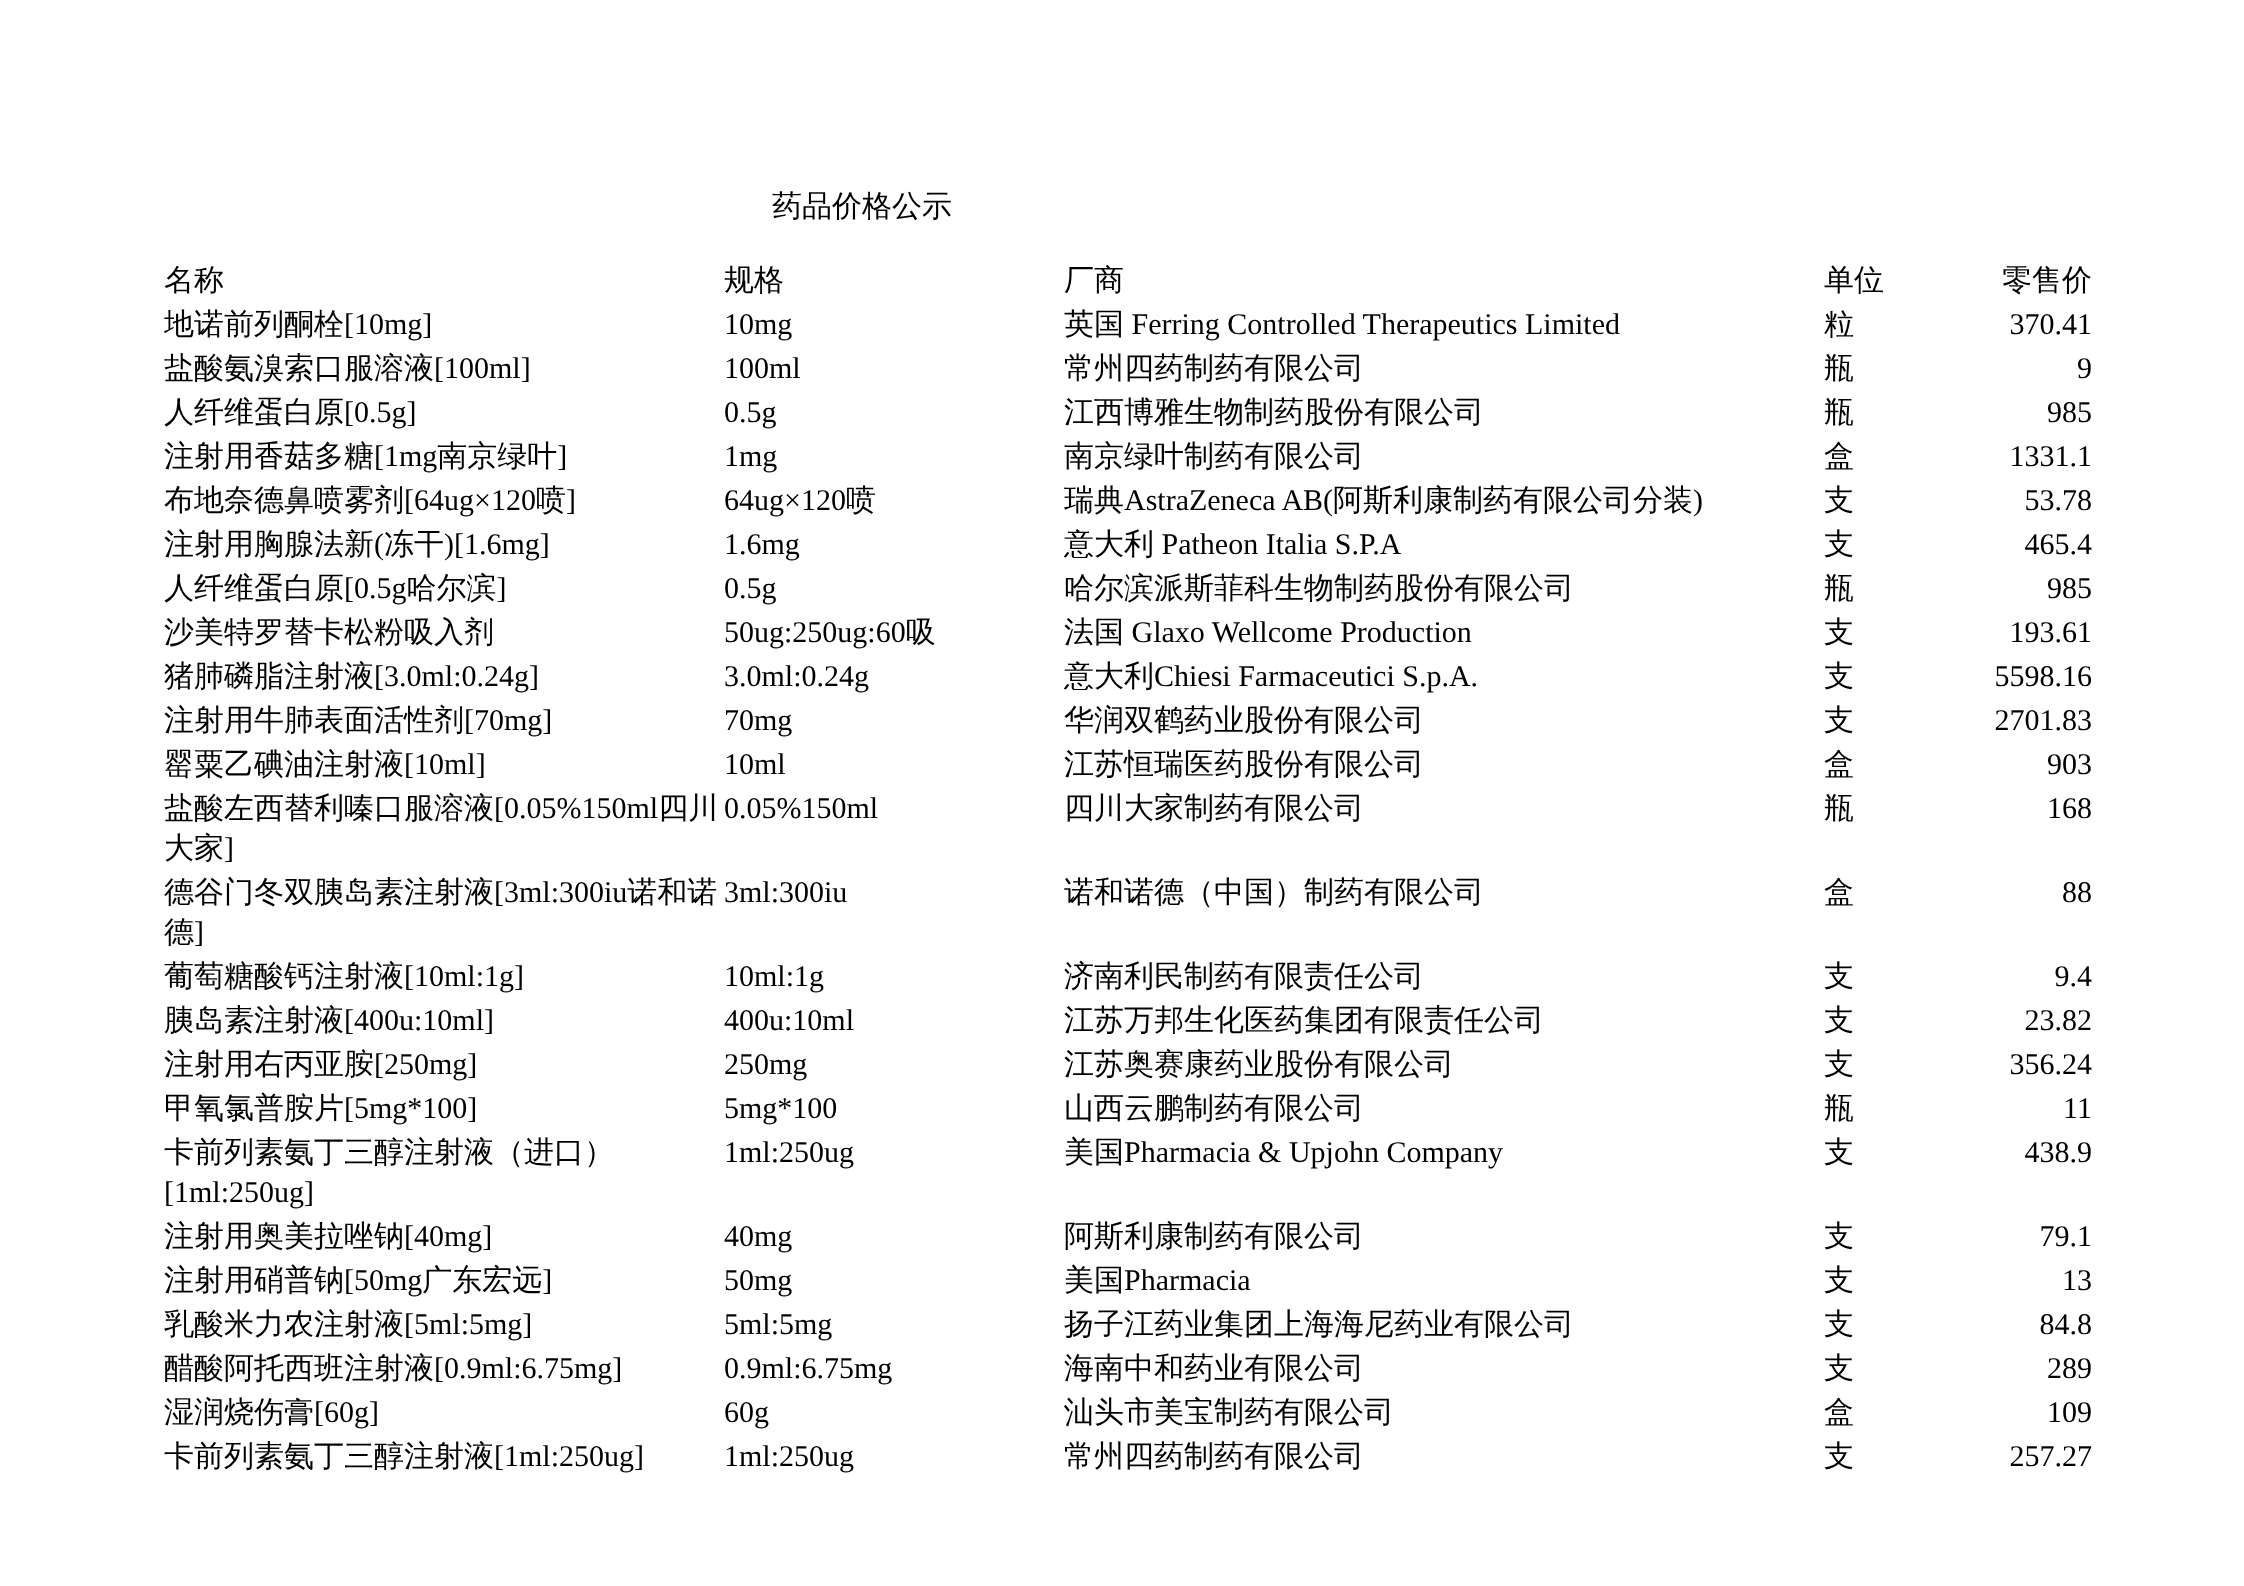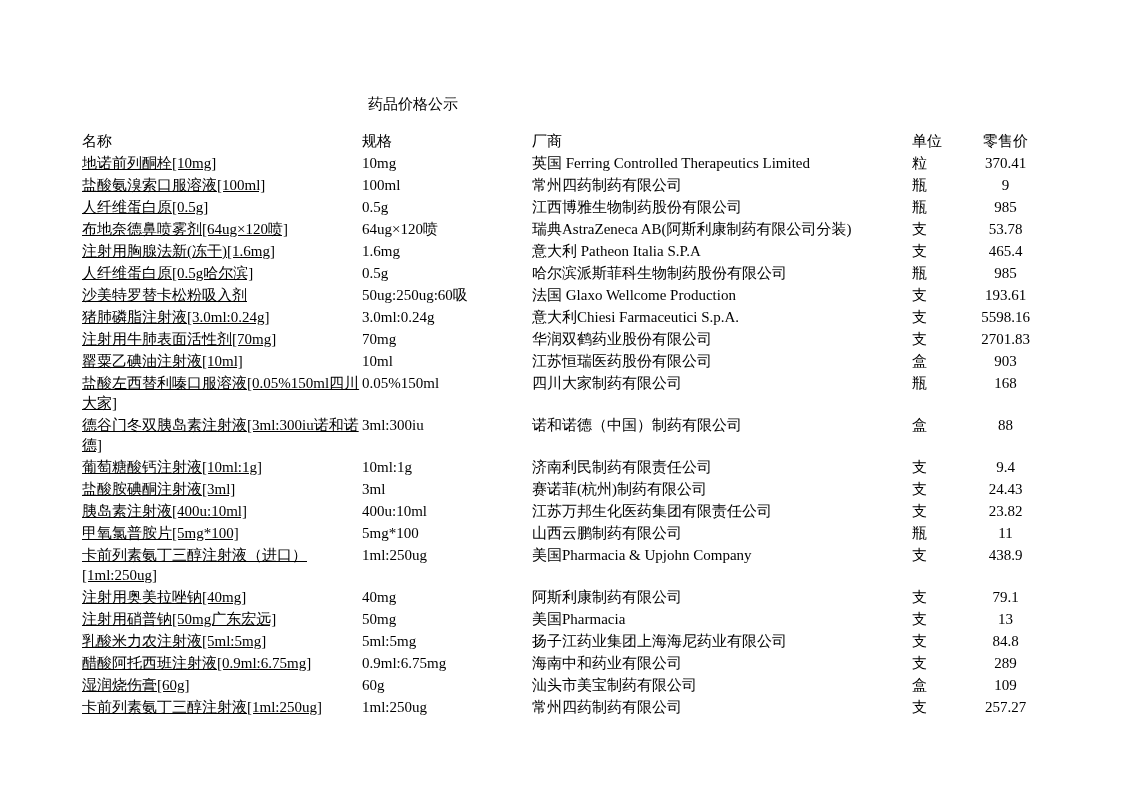--- a/index.html
+++ b/index.html
@@ -16,21 +16,21 @@
     overflow: hidden;
   }
   .page {
     position: relative;
     width: 1122px;
     height: 793px;
     box-sizing: border-box;
   }
   .doc-title {
     position: absolute;
-    left: 368px;
+    left: 386px;
     top: 95px;
     font-size: 15px;
     line-height: 19px;
     white-space: nowrap;
   }
   table.price-table {
     position: absolute;
     left: 82px;
     top: 130px;
     width: 968px;
@@ -46,33 +46,33 @@
   table.price-table th,
   table.price-table td {
     padding: 1px 2px 1px 0;
     vertical-align: top;
     font-weight: normal;
     text-align: left;
     line-height: 20px;
   }
   table.price-table th.num,
   table.price-table td.num {
-    text-align: center;
+    text-align: right;
     padding-right: 4px;
   }
   table.price-table th.unit,
   table.price-table td.unit {
     text-align: left;
     padding-left: 2px;
     margin-left: 17px;
   }
   .hdr th {
     padding-bottom: 3px;
   }
-  td.name { padding-right: 8px; text-decoration: underline; }
+  td.name { padding-right: 8px; }
   td.spec { padding-right: 8px; }
   td.maker { padding-right: 8px; }
 </style>
 </head>
 <body>
 
 <div class="page">
 
   <div class="doc-title">药品价格公示</div>
 
@@ -109,20 +109,27 @@
           <td class="num">9</td>
         </tr>
         <tr>
           <td class="name">人纤维蛋白原[0.5g]</td>
           <td class="spec">0.5g</td>
           <td class="maker">江西博雅生物制药股份有限公司</td>
           <td class="unit">瓶</td>
           <td class="num">985</td>
         </tr>
         <tr>
+          <td class="name">注射用香菇多糖[1mg南京绿叶]</td>
+          <td class="spec">1mg</td>
+          <td class="maker">南京绿叶制药有限公司</td>
+          <td class="unit">盒</td>
+          <td class="num">1331.1</td>
+        </tr>
+        <tr>
           <td class="name">布地奈德鼻喷雾剂[64ug×120喷]</td>
           <td class="spec">64ug×120喷</td>
           <td class="maker">瑞典AstraZeneca AB(阿斯利康制药有限公司分装)</td>
           <td class="unit">支</td>
           <td class="num">53.78</td>
         </tr>
         <tr>
           <td class="name">注射用胸腺法新(冻干)[1.6mg]</td>
           <td class="spec">1.6mg</td>
           <td class="maker">意大利 Patheon Italia S.P.A</td>
@@ -179,34 +186,34 @@
           <td class="num">88</td>
         </tr>
         <tr>
           <td class="name">葡萄糖酸钙注射液[10ml:1g]</td>
           <td class="spec">10ml:1g</td>
           <td class="maker">济南利民制药有限责任公司</td>
           <td class="unit">支</td>
           <td class="num">9.4</td>
         </tr>
         <tr>
-          <td class="name">盐酸胺碘酮注射液[3ml]</td>
-          <td class="spec">3ml</td>
-          <td class="maker">赛诺菲(杭州)制药有限公司</td>
-          <td class="unit">支</td>
-          <td class="num">24.43</td>
-        </tr>
-        <tr>
           <td class="name">胰岛素注射液[400u:10ml]</td>
           <td class="spec">400u:10ml</td>
           <td class="maker">江苏万邦生化医药集团有限责任公司</td>
           <td class="unit">支</td>
           <td class="num">23.82</td>
         </tr>
         <tr>
+          <td class="name">注射用右丙亚胺[250mg]</td>
+          <td class="spec">250mg</td>
+          <td class="maker">江苏奥赛康药业股份有限公司</td>
+          <td class="unit">支</td>
+          <td class="num">356.24</td>
+        </tr>
+        <tr>
           <td class="name">甲氧氯普胺片[5mg*100]</td>
           <td class="spec">5mg*100</td>
           <td class="maker">山西云鹏制药有限公司</td>
           <td class="unit">瓶</td>
           <td class="num">11</td>
         </tr>
         <tr>
           <td class="name">卡前列素氨丁三醇注射液（进口）[1ml:250ug]</td>
           <td class="spec">1ml:250ug</td>
           <td class="maker">美国Pharmacia &amp; Upjohn Company</td>

